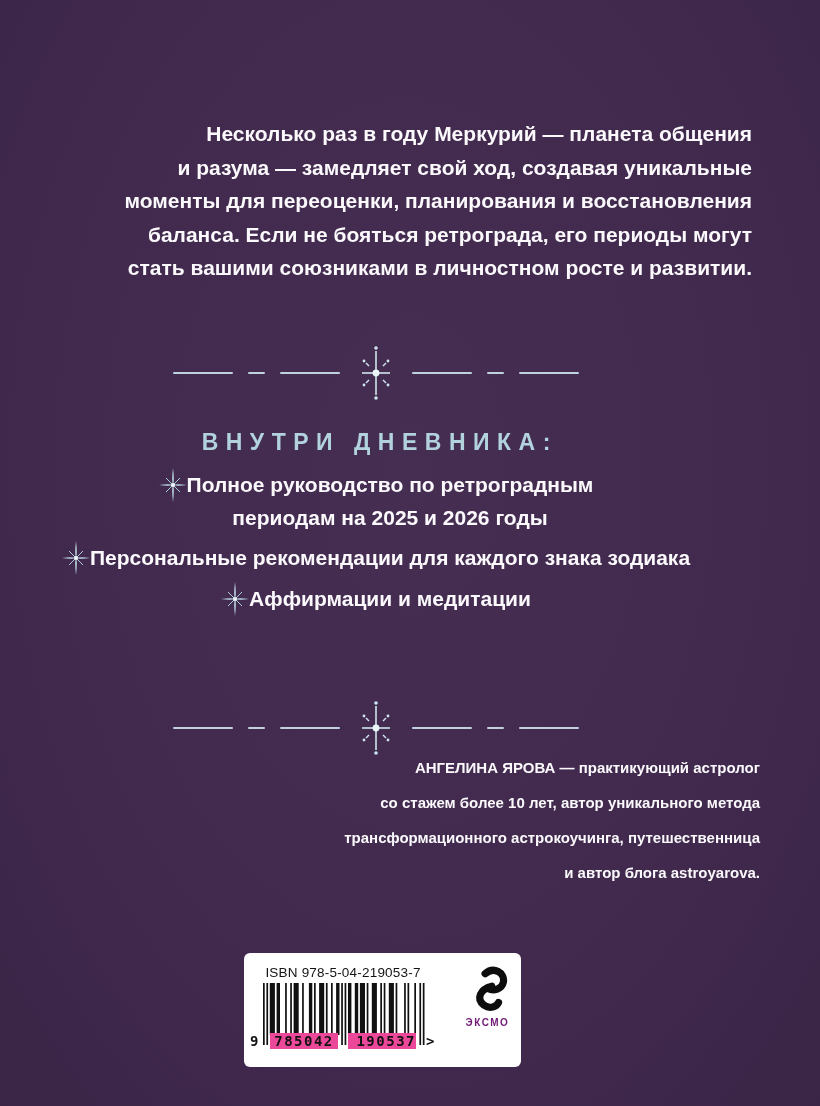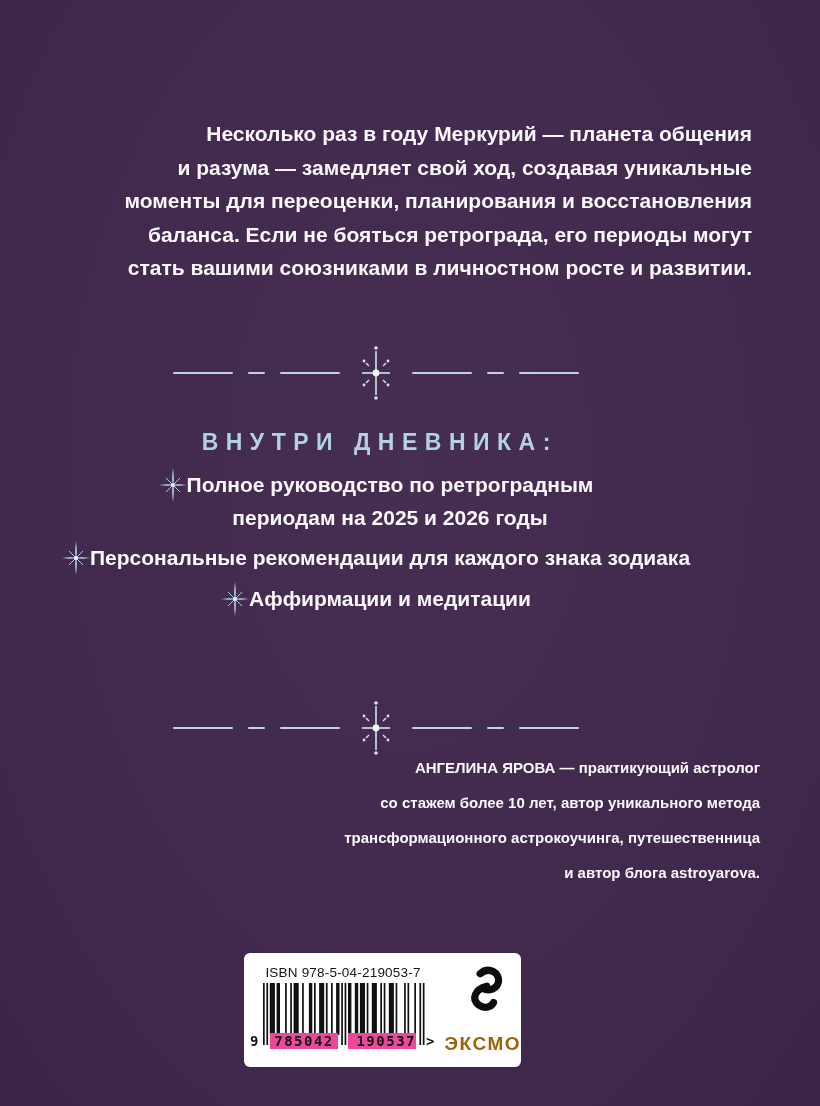--- a/index.html
+++ b/index.html
@@ -39,21 +39,21 @@
   .bc-left{position:relative;width:196px;padding:12px 0 0 14px;}
   .isbn-label{width:170px;text-align:center;font-size:13.5px;letter-spacing:.2px;color:#141414;}
   .bars-wrap{position:relative;width:162px;height:72px;margin:3px 0 0 5px;}
   .bc-digit{position:absolute;top:50px;font-family:"DejaVu Sans Mono",monospace;
     font-size:14px;font-weight:bold;color:#111;background:#ec4899;line-height:16px;}
   .d-first{left:-13px;background:transparent;}
   .d-g1{left:7px;width:68px;text-align:center;letter-spacing:1.5px;}
   .d-g2{left:85px;width:68px;text-align:right;letter-spacing:1.5px;}
   .d-tail{left:163px;background:transparent;}
   .bc-right{flex:1;display:flex;flex-direction:column;align-items:center;padding-top:12px;}
-  .publisher-name{margin-top:18px;font-size:19px;font-weight:bold;letter-spacing:1.5px;color:#a16207;}
+  .publisher-name{margin-top:2px;font-size:10px;font-weight:bold;letter-spacing:1.5px;color:#701a75;}
 </style>
 </head>
 <body>
 
 <div class="page">
   <div class="content">
 
     <p class="intro">
       <span class="center-line">Несколько раз в году Меркурий  — планета общения</span>
       <span class="center-line">и разума — замедляет свой ход, создавая уникальные</span>

